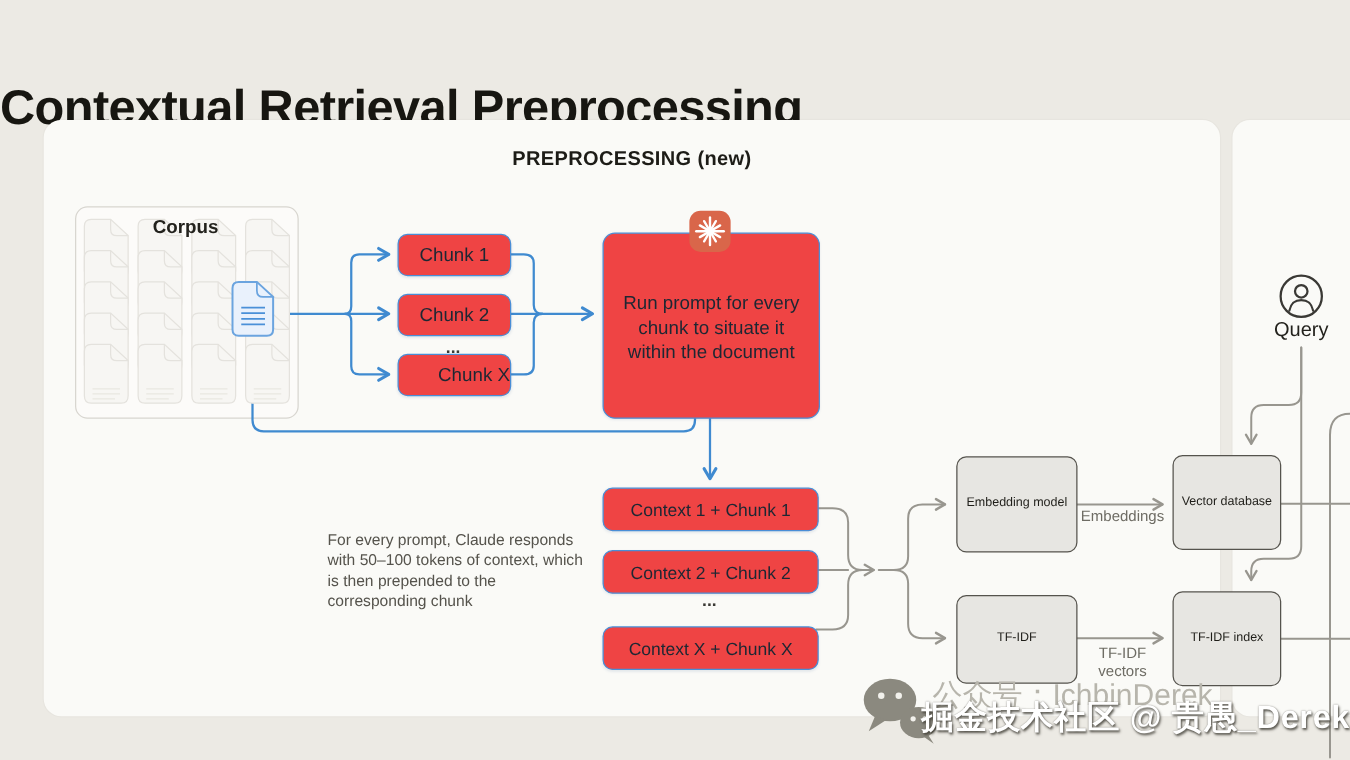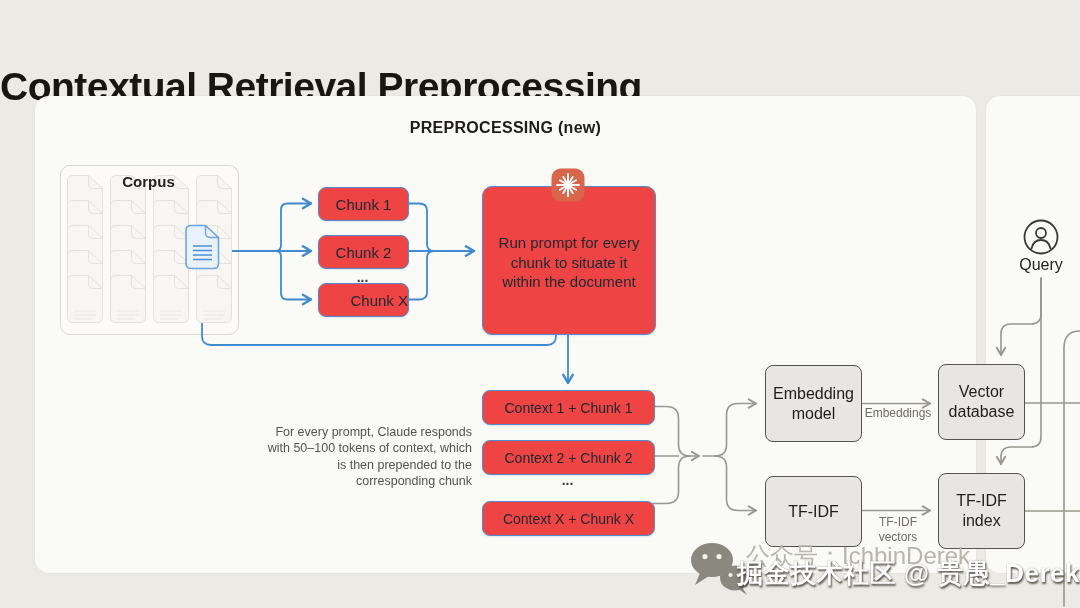--- a/index.html
+++ b/index.html
@@ -51,25 +51,25 @@
     left:482px;top:186px;width:172px;height:131px;
     border-radius:10px;font-size:15px;line-height:1.3;
     align-items:flex-start;padding-top:16px;
   }
   .promptbox .ptext{margin-top:30px;width:150px;}
   .claude-icon{left:551px;top:168px;z-index:6;}
   
   .graybox{
     background:#e7e6e2;border:1.4px solid #55534d;border-radius:8px;
     display:flex;align-items:center;justify-content:center;text-align:center;
-    font-size:16px;font-weight:500;color:#1f1e19;line-height:1.25;z-index:3;
+    font-size:10px;font-weight:500;color:#1f1e19;line-height:1.25;z-index:3;
   }
   
   .note{
-    left:262px;top:424px;width:210px;text-align:right;
+    left:262px;top:424px;width:210px;text-align:left;
     font-size:12.5px;line-height:1.3;color:#55534c;
   }
   .edge-label{
     font-size:12px;color:#6e6c64;text-align:center;line-height:1.25;z-index:3;
   }
   
   .query-icon{left:1023px;top:219px;z-index:3;}
   .query-label{left:1006px;top:256px;width:70px;text-align:center;font-size:16px;font-weight:400;color:#23221d;z-index:3;}
   
   .overlay{left:0;top:0;z-index:1;pointer-events:none;}

